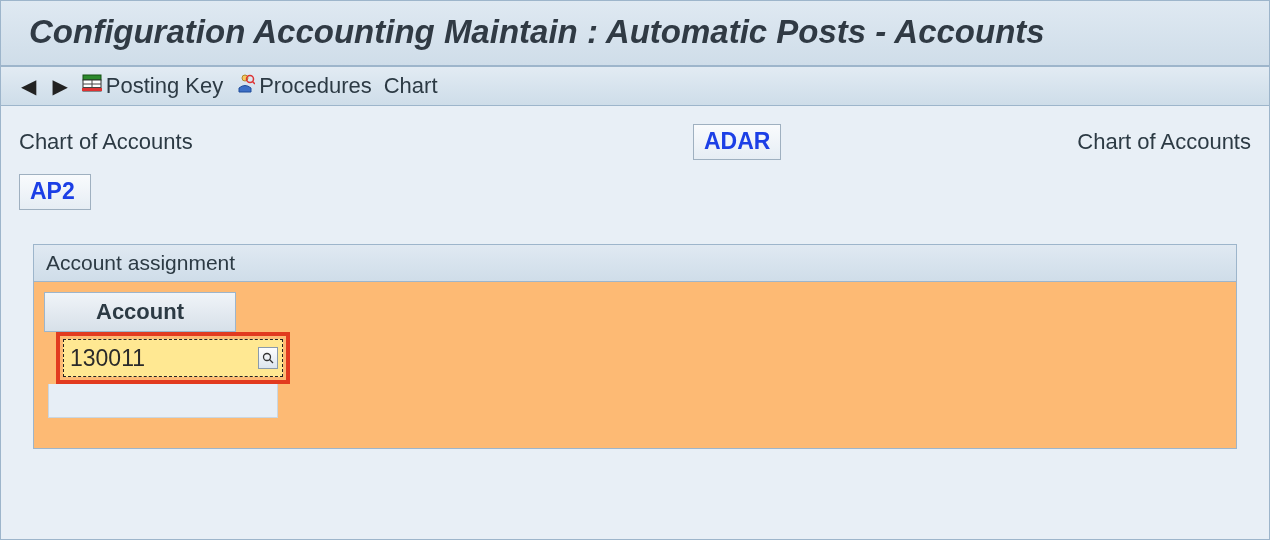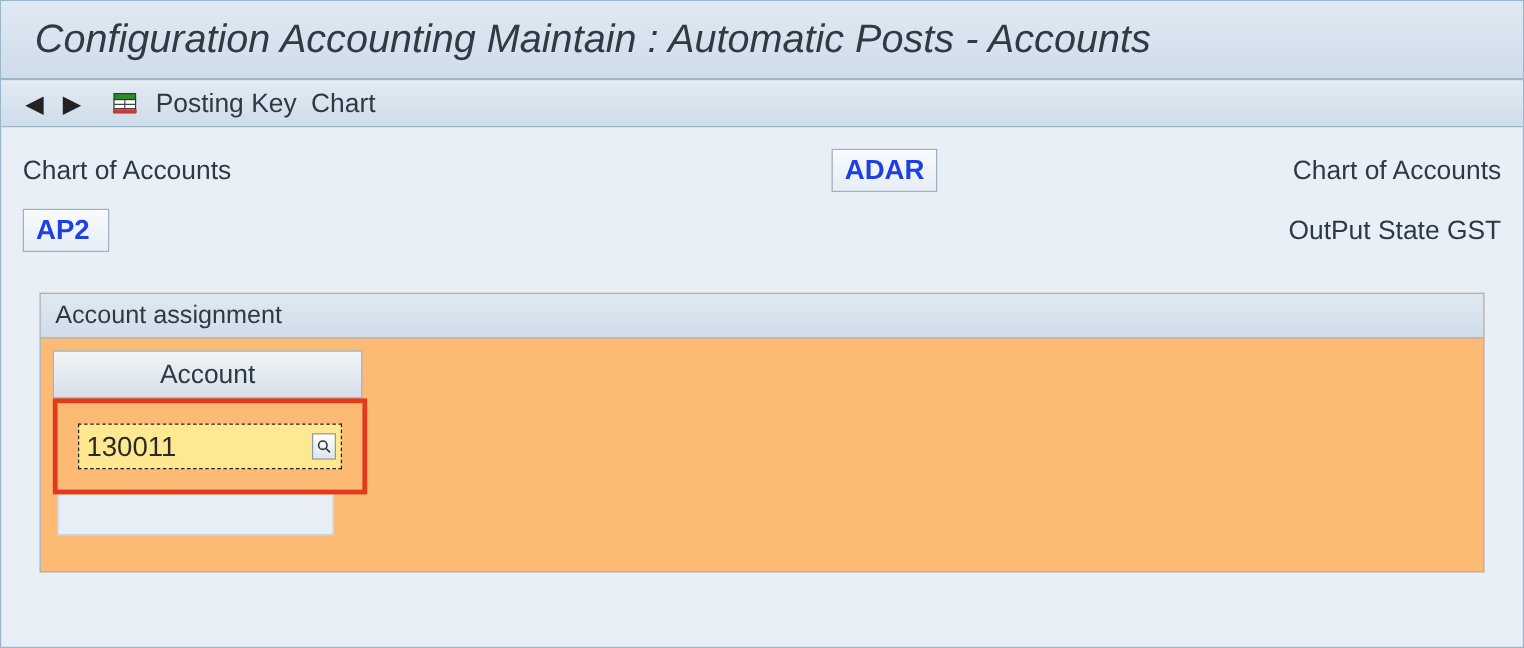--- a/index.html
+++ b/index.html
@@ -16,21 +16,21 @@
       display: flex;
       flex-direction: column;
     }
     .title-bar {
       background: linear-gradient(to bottom, #dfe9f2 0%, #cfdde9 100%);
       border-bottom: 2px solid #9db5cb;
       padding: 12px 28px 14px;
     }
     .title-text {
       font-size: 33px;
-      font-weight: normal;
+      font-weight: bold;
       font-style: italic;
       color: #303a44;
     }
     .toolbar {
       background: linear-gradient(to bottom, #e2ebf3 0%, #cedde9 100%);
       border-bottom: 1px solid #9db5cb;
       padding: 6px 18px;
       display: flex;
       align-items: center;
       gap: 12px;
@@ -49,23 +49,21 @@
       justify-content: center;
     }
     .tb-icon-stack svg { display: block; }
     .tb-label {
       font-size: 22px;
       color: #2c3a44;
       cursor: pointer;
     }
     .tb-group {
       display: inline-flex;
-      align-items: center;
-      gap: 16px;
-      margin-left: 12px;
+      gap: 4px;
     }
     .form-area {
       padding: 18px 18px 0 18px;
     }
     .form-row {
       display: flex;
       align-items: center;
       margin-bottom: 14px;
       font-size: 22px;
       justify-content: space-between;
@@ -99,35 +97,37 @@
       border-bottom: 1px solid #9db5cb;
       padding: 6px 12px;
       font-size: 21px;
       color: #2c3a44;
     }
     .grid {
       padding: 10px 10px 30px 10px;
     }
     .grid-header-cell {
       display: inline-block;
-      width: 258px;
+      width: 192px;
       background: linear-gradient(to bottom, #f0f4f8, #d7e0e9);
       border: 1px solid #9db5cb;
       padding: 6px 0;
       font-size: 22px;
       text-align: center;
       color: #2c3a44;
+      font-weight: bold;
     }
     .grid-row {
       margin-top: 0;
     }
     .highlighted-cell {
       border: 4px solid #e23a1f;
-      padding: 17px;
+      padding: 3px;
       display: inline-block;
+      margin-left: 12px;
     }
     .cell-inner {
       width: 220px;
       height: 38px;
       background: #ffe892;
       border: 1px dashed #222;
       display: flex;
       align-items: center;
       padding: 0 4px;
       position: relative;
@@ -179,33 +179,43 @@
           <rect x="1" y="6" width="18" height="11" fill="#fff" stroke="#333"></rect>
           <line x1="1" y1="10" x2="19" y2="10" stroke="#444"></line>
           <line x1="1" y1="13.5" x2="19" y2="13.5" stroke="#444"></line>
           <line x1="10" y1="6" x2="10" y2="17" stroke="#444"></line>
           <rect x="0" y="14" width="20" height="3" fill="#d33"></rect>
         </svg>
       </span>
       <span class="tb-label">Posting Key</span>
     </span>
 
+    <span class="tb-group">
+      <span class="tb-icon-stack">
+        <svg width="20" height="20" viewBox="0 0 20 20">
+          <circle cx="10" cy="5" r="3" fill="#f7c85f" stroke="#b0862a"></circle>
+          <path d="M4 15 Q10 10 16 15 L16 19 L4 19 Z" fill="#3d6fc6" stroke="#1f4c9a"></path>
+          <circle cx="15" cy="6" r="3.5" fill="none" stroke="#d33" stroke-width="1.5"></circle>
+          <line x1="17.5" y1="8.5" x2="20" y2="11" stroke="#d33" stroke-width="1.5"></line>
+        </svg>
+      </span>
+      <span class="tb-label">Procedures</span>
+    </span>
 
     <span class="tb-label">Chart</span>
   </div>
 
   <div class="form-area">
     <div class="form-row">
       <div class="form-label">Chart of Accounts</div>
       <span class="badge">ADAR</span>
       <span class="form-desc">Chart of Accounts</span>
     </div>
     <div class="form-row">
       <span class="badge">AP2</span>
-      <span class="form-desc">OutPut State GST</span>
     </div>
 
     <div class="assignment-panel">
       <div class="assignment-header">Account assignment</div>
       <div class="grid">
         <div class="grid-header-cell">Account</div>
         <div class="grid-row">
           <span class="highlighted-cell">
             <span class="cell-inner">
               <span class="cell-value">130011</span>

